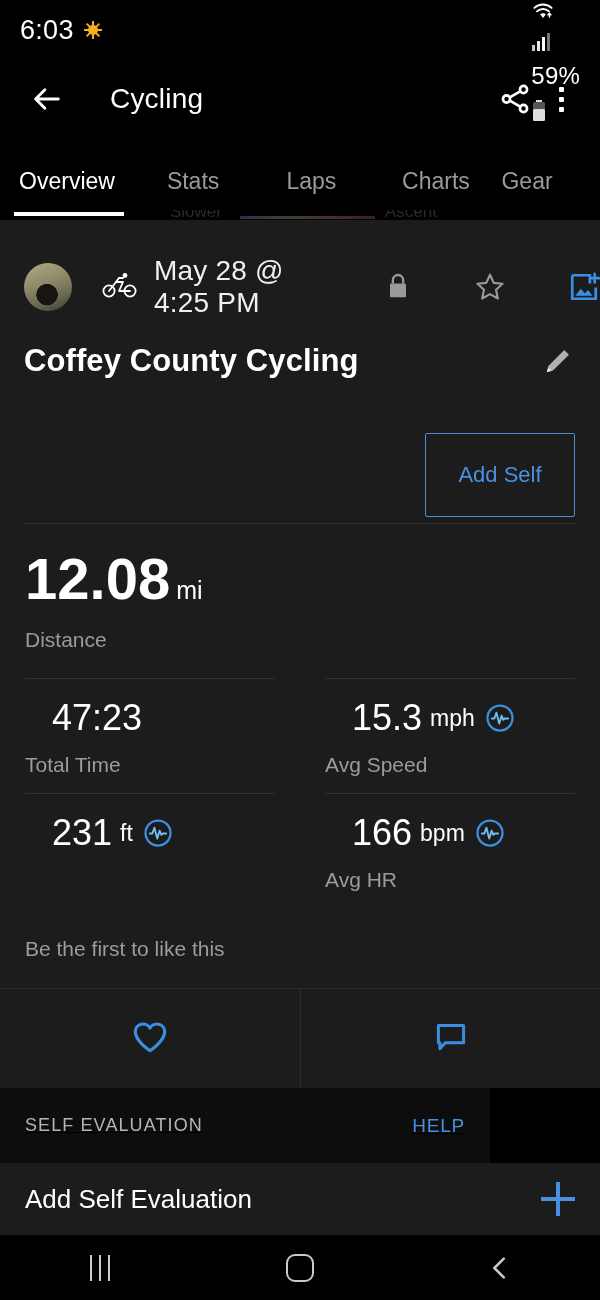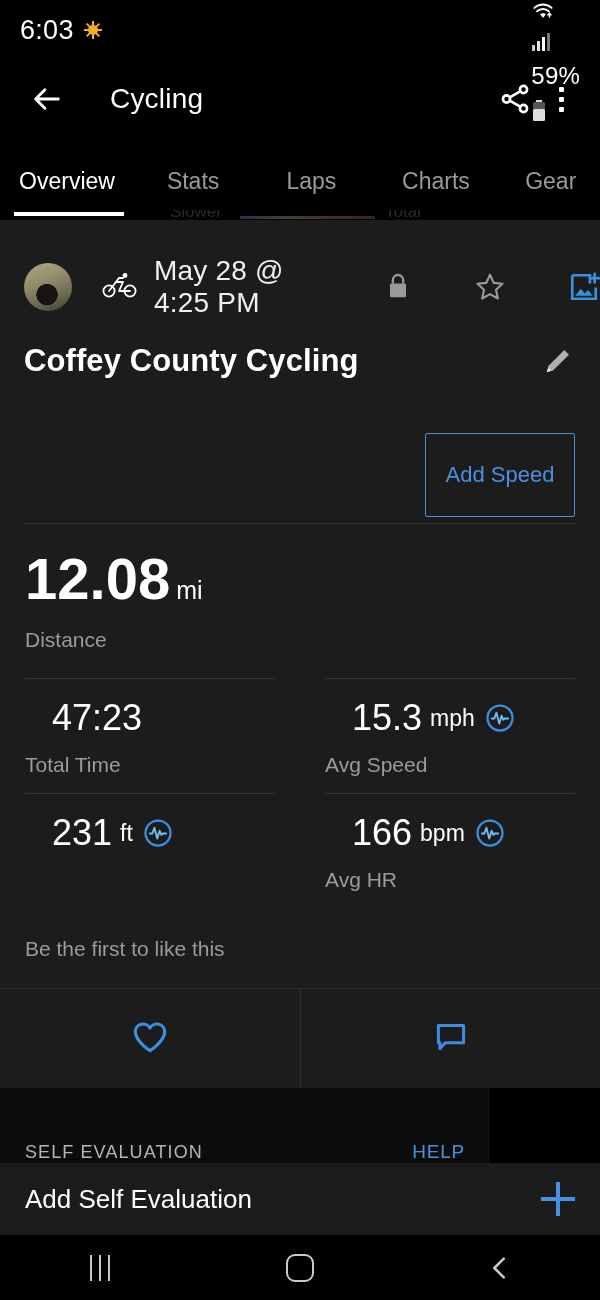--- a/index.html
+++ b/index.html
@@ -47,21 +47,21 @@
   
   .tabs {
     position:absolute; top:150px; left:0; width:600px; height:68px;
     display:flex; align-items:flex-start; color:#9a9a9a;
   }
   .tab { font-size:23px; white-space:nowrap; padding-top:18px; }
   .tab:nth-child(1){ width:136px; text-align:center; color:#fff; }
   .tab:nth-child(2){ width:120px; text-align:center; }
   .tab:nth-child(3){ width:120px; text-align:center; }
   .tab:nth-child(4){ width:133px; text-align:center; }
-  .tab:nth-child(5){ width:100px; text-align:center; }
+  .tab:nth-child(5){ width:100px; text-align:left; }
   .tab-indicator { position:absolute; left:14px; top:212px; width:110px; height:4px;
     background:#fff; }
 
   
   .peek { position:absolute; top:210px; left:0; width:600px; height:10px;
     overflow:hidden; }
   .peek-label { position:absolute; font-size:17px; color:#2a2a2a; top:-8px; }
   .peek-label.l { left:170px; }
   .peek-label.r { left:385px; }
   .peek-bar { position:absolute; left:240px; top:6px; width:135px; height:3px;
@@ -136,21 +136,21 @@
   .action-bar {
     position:absolute; top:768px; left:0; width:600px; height:100px;
     display:flex; border-top:1px solid #2c2c2c;
   }
   .action-btn { width:300px; display:flex; align-items:center; justify-content:center; }
   .action-btn.right { border-left:1px solid #2c2c2c; }
 
   
   .se-header {
     position:absolute; top:1088px; left:0; width:490px; height:75px;
-    background:#0d0d0d; display:flex; align-items:flex-end; padding:0 25px;text-decoration:underline;
+    background:#0d0d0d; display:flex; align-items:center; padding:0 25px;text-decoration:underline;
   }
   .se-title { font-size:18px; color:#b5b5b5; letter-spacing:1.1px; }
   .se-spacer { flex:1; }
   .se-help { font-size:19px; color:#4a90e2; letter-spacing:0.8px; }
 
   .se-add {
     position:absolute; top:1163px; left:0; width:600px; height:72px;
     background:#1c1c1c; display:flex; align-items:center; padding:0 25px;
   }
   .se-add-label { font-size:26px; color:#fff; }
@@ -258,21 +258,21 @@
     <div class="tab">Stats</div>
     <div class="tab">Laps</div>
     <div class="tab">Charts</div>
     <div class="tab">Gear</div>
   </div>
   <div class="tab-indicator"></div>
 
   <div class="peek">
     <span class="peek-label l">Slower</span>
     <span class="peek-bar"></span>
-    <span class="peek-label r">Total</span>
+    <span class="peek-label r">Ascent</span>
   </div>
 
   <div class="sheet">
 
     <div class="meta-row">
       <div class="avatar"></div>
       <span class="bike-icon">
         <svg width="36" height="28" viewBox="0 0 36 28">
           <circle cx="7" cy="20" r="5.6" fill="none" stroke="#fff" stroke-width="1.8"></circle>
           <circle cx="28" cy="20" r="5.6" fill="none" stroke="#fff" stroke-width="1.8"></circle>
@@ -308,21 +308,21 @@
       <span>
         <svg width="36" height="36" viewBox="0 0 24 24">
           <path d="M4.5 19.5l1.1-4.2L16.2 4.7l3.1 3.1L8.7 18.4z" fill="#b0b0b0"></path>
           <path d="M4.5 19.5l3.2-1.1-2.1-2.1z" fill="#e0e0e0"></path>
         </svg>
       </span>
     </div>
 
     <div class="note-row">
       <span class="note-spacer"></span>
-      <div class="add-note-btn">Add Speed</div>
+      <div class="add-note-btn">Add Self</div>
     </div>
 
     <div class="divider div-top"></div>
 
     <div class="distance-block">
       <div>
         <span class="dist-value">12.08</span><span class="dist-unit">mi</span>
       </div>
       <div class="dist-label">Distance</div>
     </div>

